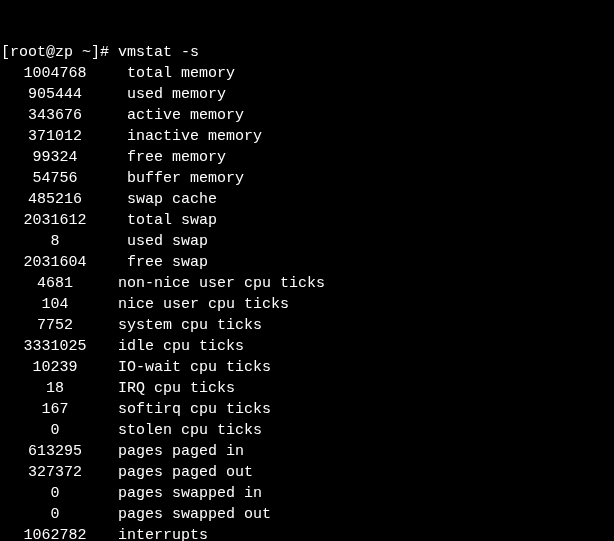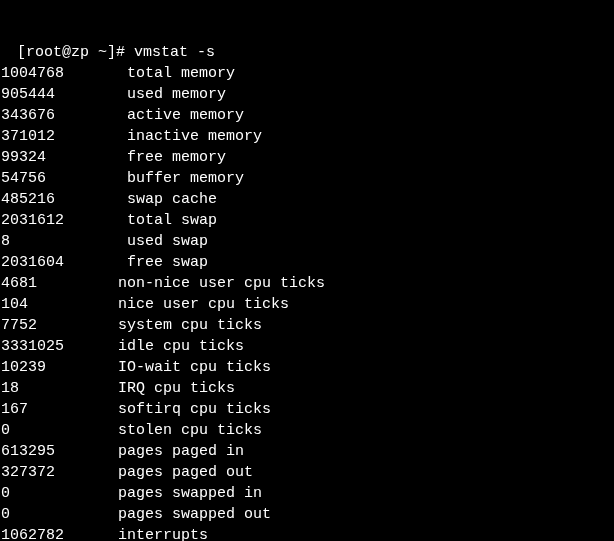--- a/index.html
+++ b/index.html
@@ -13,29 +13,28 @@
     width: 614px;
     height: 541px;
     overflow: hidden;
   }
   .terminal {
     padding: 0 1px;
     white-space: pre;
   }
   .prompt-line {
     display: block;
-    margin-left: 16px;
   }
   .stat-line {
     display: block;
   }
   .num {
     display: inline-block;
     width: 12ch;
-    text-align: left;
+    text-align: center;
   }
   .gap2 {
     display: inline-block;
     width: 2ch;
   }
   .gap1 {
     display: inline-block;
     width: 1ch;
   }
 </style>

